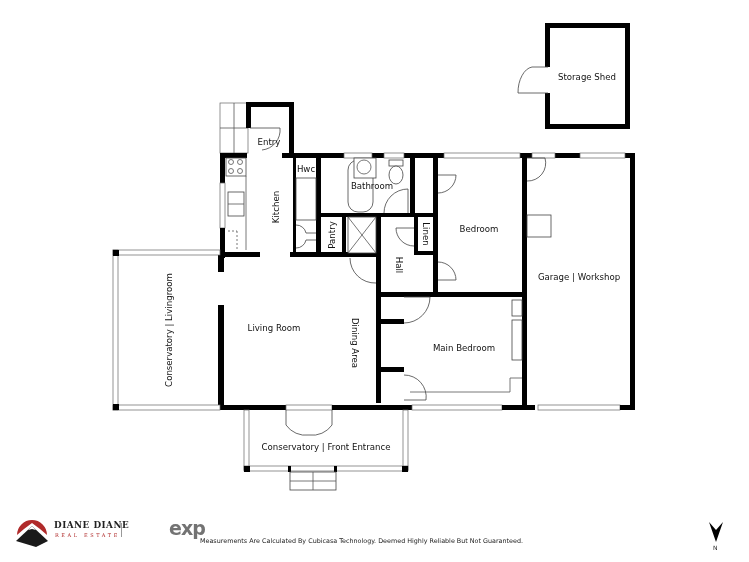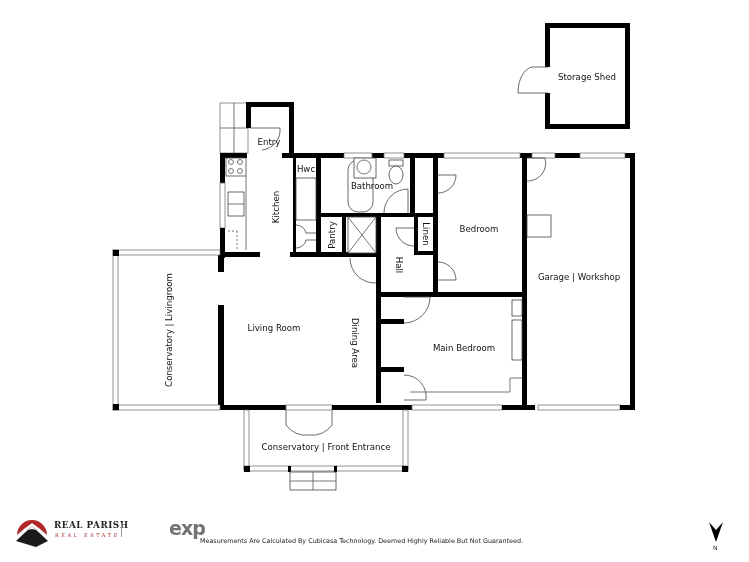--- a/index.html
+++ b/index.html
@@ -191,21 +191,21 @@
     <text class="lbl" transform="translate(172,330) rotate(-90)" text-anchor="middle">Conservatory | Livingroom</text>
   </g>
 </svg>
 
 <div class="logo">
   <svg width="36" height="34" viewBox="0 0 36 34" style="position:absolute;left:0;top:0;">
     <path d="M3 20 A 15 15 0 0 1 33 20 L26 14 L18 8 L10 14 Z" fill="#b02a2a"></path>
     <path d="M2 26 L18 11 L34 26 L22 32 Z" fill="#1a1a1a"></path>
     <path d="M14 15 L18 11 L22 15 L18 14 Z" fill="#ffffff"></path>
   </svg>
-  <div class="logo-name">REAL PARISH</div>
+  <div class="logo-name">DIANE DIANE</div>
   <div class="logo-sub">REAL ESTATE</div>
   <div class="logo-sep"></div>
   <div class="logo-exp">exp</div>
 </div>
 
 <div class="footer-note">Measurements Are Calculated By Cubicasa Technology. Deemed Highly Reliable But Not Guaranteed.</div>
 
 <svg class="north" viewBox="0 0 20 34">
   <path d="M3 2 L10 10 L17 2 L10 22 Z" fill="#000"></path>
 </svg>

